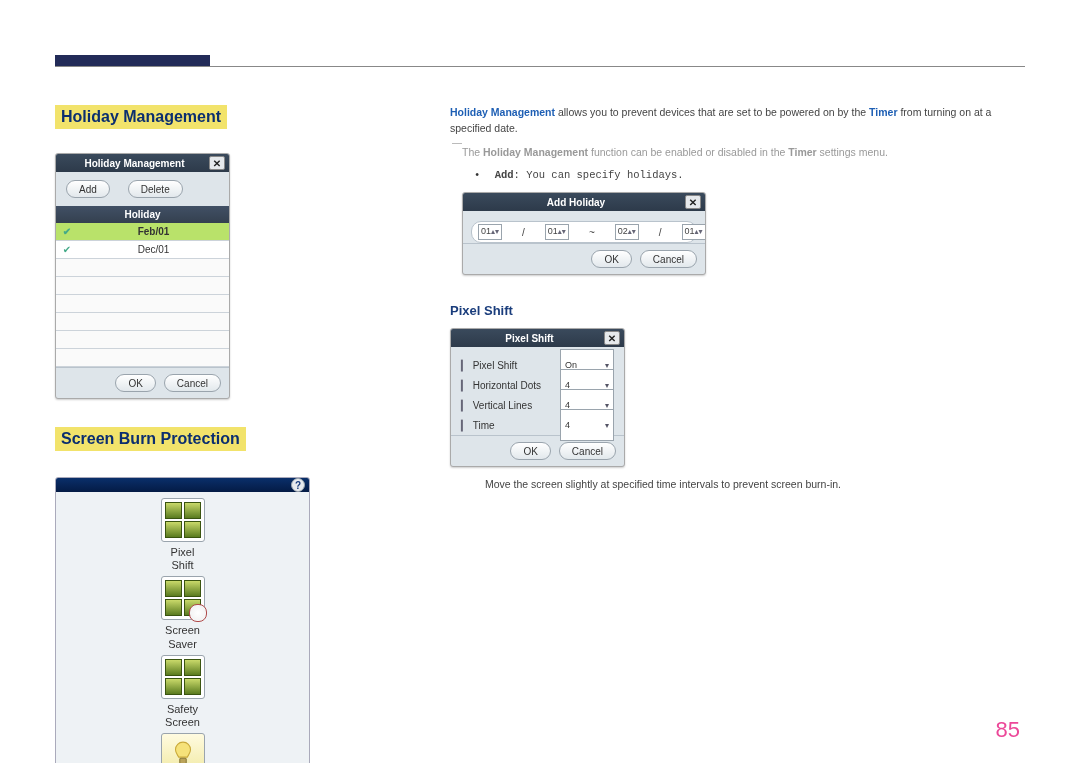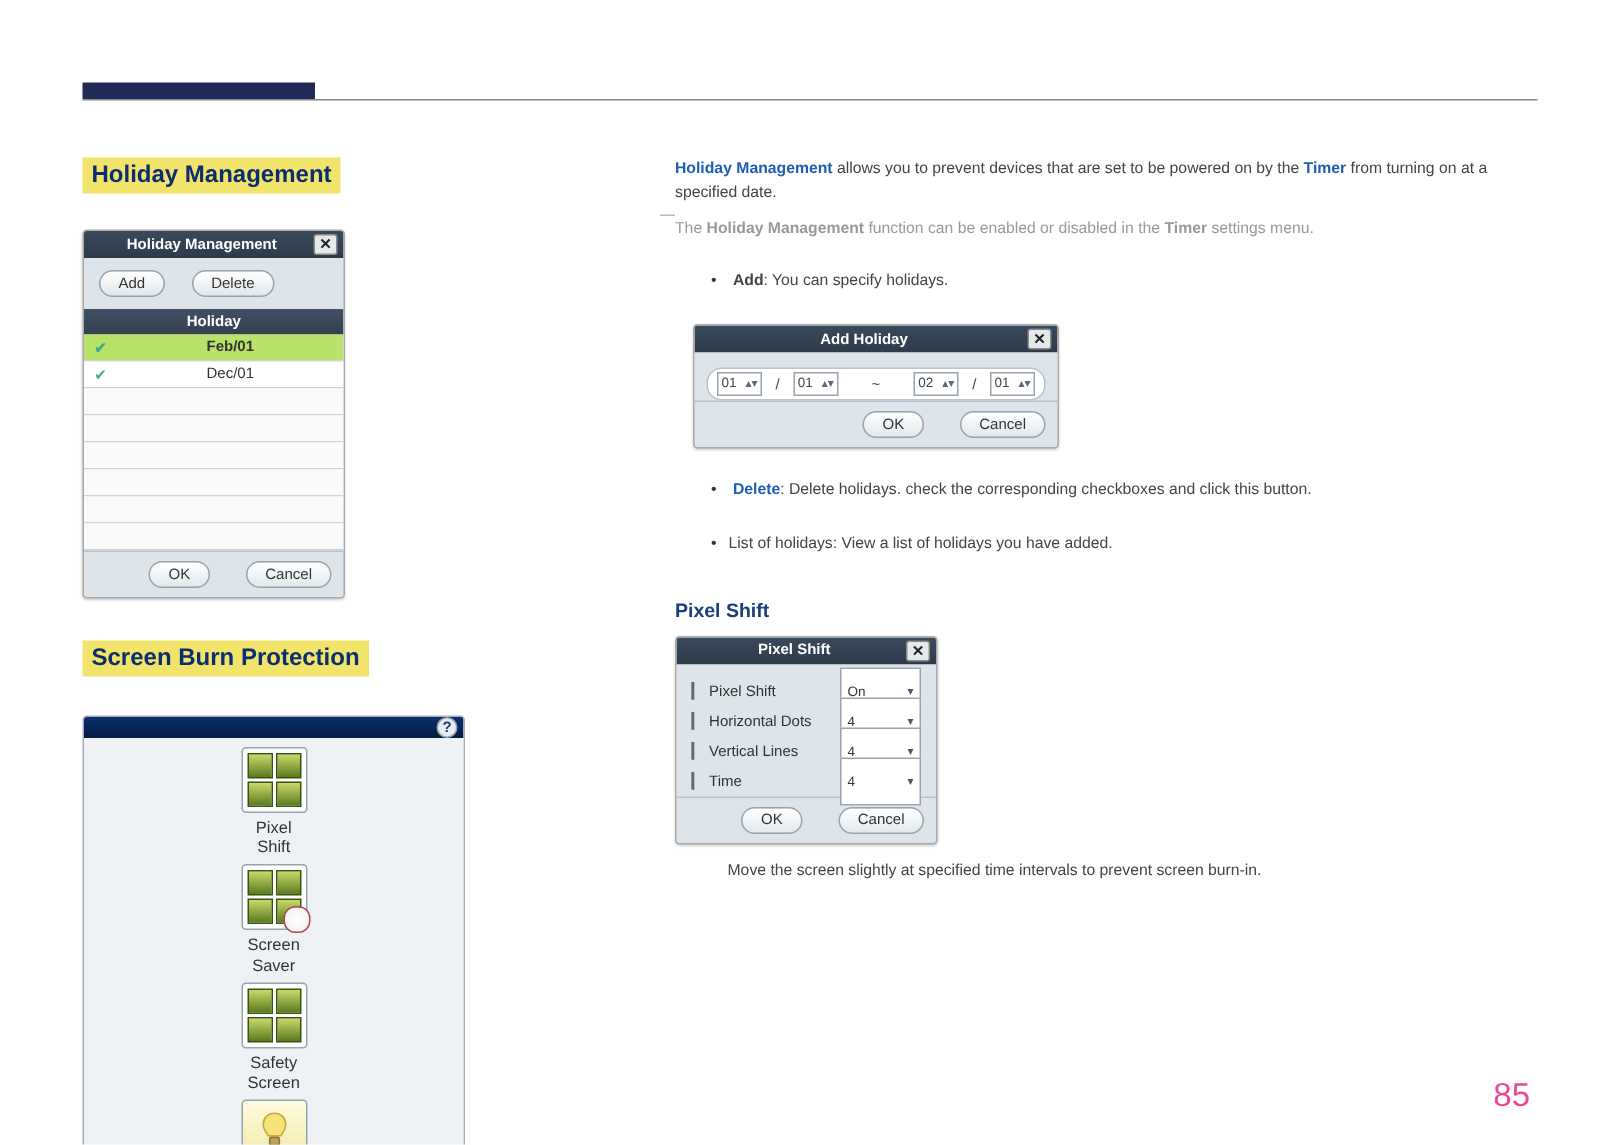--- a/index.html
+++ b/index.html
@@ -10,48 +10,48 @@
   .cols { display: flex; gap: 0; margin-top: 50px; }
   .left-col { width: 360px; }
   .right-col { flex: 1; padding-left: 35px; }
   .section-title { display: inline-block; background: #f2e36b; color: #0b2e6f; font-weight: bold; font-size: 16px; padding: 3px 6px; margin-bottom: 10px; }
   .sub-title { color: #1a3d7c; font-weight: bold; font-size: 13px; margin-bottom: 10px; }
   .accent-blue { color: #1e5fb4; font-weight: bold; }
   .fine-gray { color: #999; }
   .body-text { line-height: 1.5; font-size: 10.5px; color: #444; }
   .body-text ul { margin: 6px 0 6px 24px; list-style: none; }
   .body-text ul li::before { content: "•"; margin-right: 8px; color: #333; }
-  .body-text ul li { margin: 20px 0; }
+  .body-text ul li { margin: 8px 0; font-family: Liberation Mono, monospace; }
   .indent2 { margin-left: 36px; display: block; }
   .sect2 { margin-top: 28px; }
   .page-num { position: absolute; bottom: 20px; right: 60px; font-size: 22px; color: #ec4899; }
 
   
   .dialog { border: 1px solid #aaa; border-radius: 3px; background: #dee5ea; box-shadow: 0 1px 2px rgba(0,0,0,.2); font-size: 10px; overflow: hidden; }
   .dialog .titlebar { display: flex; align-items: center; background: linear-gradient(#3a4a5c,#2d3a4a); color: #fff; font-weight: bold; height: 18px; padding: 0 4px; }
   .dialog .titlebar .ttl { flex: 1; text-align: center; font-size: 10px; }
   .dialog .titlebar .closebtn { width: 16px; height: 14px; background: #e6e9ec; color: #222; border: 1px solid #888; border-radius: 2px; display: flex; align-items: center; justify-content: center; font-size: 10px; }
   .pillbtn { display: inline-flex; align-items: center; justify-content: center; height: 18px; padding: 0 12px; border: 1px solid #9aa4ad; border-radius: 9px; background: linear-gradient(#fff,#e2e8ec); font-size: 10px; color: #333; }
-  .dlg-footer { padding: 6px 8px; display: flex; gap: 24px; justify-content: flex-end; border-top: 1px solid #b9c3cc; }
+  .dlg-footer { padding: 6px 8px; display: flex; gap: 8px; justify-content: flex-end; border-top: 1px solid #b9c3cc; }
 
   
   .hm-dialog { width: 175px; }
   .hm-dialog .toolbar { padding: 8px 10px; display: flex; gap: 18px; }
   .hm-table { margin: 0; background: #fff; }
   .hm-th { background: linear-gradient(#415065,#34404f); color: #fff; text-align: center; font-weight: bold; padding: 3px 0; font-size: 10px; }
   .hm-row { display: flex; align-items: center; height: 18px; border-bottom: 1px solid #ccd3da; background: #fff; font-size: 10px; }
   .hm-row.sel { background: #b9e26a; font-weight: bold; }
   .hm-row.empty { background: #fafafa; }
   .hm-check { width: 22px; display: flex; justify-content: center; color: #4a8; }
   .hm-date { flex: 1; text-align: center; }
 
   
   .ah-dialog { width: 244px; }
   .ah-body { padding: 10px 8px 0 8px; background: #dee5ea; }
-  .ah-row { display: flex; align-items: center; gap: 9px; background: #fff; border: 1px solid #b9c3cc; height: 22px; padding: 0 6px; border-radius: 10px; }
+  .ah-row { display: flex; align-items: center; gap: 20px; background: #fff; border: 1px solid #b9c3cc; height: 22px; padding: 0 6px; border-radius: 10px; }
   .spin { width: 30px; height: 16px; border: 1px solid #9aa4ad; background: #fff; display: flex; align-items: center; padding: 0 2px; justify-content: space-between; font-size: 9px; }
   .spin .caret { font-size: 8px; color: #667; line-height: 1; }
 
   
   .sb-panel { width: 255px; border: 1px solid #aab; border-radius: 3px; overflow: hidden; font-size: 10px; }
   .sb-panel .sb-head { height: 14px; background: linear-gradient(#0a2f6a,#041b45); position: relative; }
   .sb-panel .sb-head .helpq { position: absolute; right: 4px; top: 0; width: 14px; height: 14px; background: #e7eaee; border-radius: 7px; border: 1px solid #9aa4ad; display: flex; align-items: center; justify-content: center; color: #1a3d7c; font-weight: bold; font-size: 10px; }
   .sb-body { background: #eef2f5; display: flex; padding: 6px 6px 8px 6px; gap: 4px; flex-direction: column; }
   .tool-ic { flex: 1; text-align: center; }
   .tool-ic .icbox { width: 44px; height: 44px; margin: 0 auto 4px auto; border: 1px solid #9aa4ad; border-radius: 3px; background: #fff; display: grid; grid-template-columns: 1fr 1fr; grid-template-rows: 1fr 1fr; gap: 2px; padding: 3px; }
@@ -166,21 +166,21 @@
           </div>
         </div>
       </div>
     </div>
 
     <div class="right-col">
       <div class="body-text">
         <p>
           <span class="accent-blue">Holiday Management</span><span> allows you to prevent devices that are set to be powered on by the </span><span class="accent-blue">Timer</span><span> from turning on at a specified date.</span>
         </p>
-        <p class="fine-gray" style="margin-top:8px; margin-left:0; position:relative;">
+        <p class="fine-gray" style="margin-top:8px; margin-left:12px; position:relative;">
           <span style="position:absolute; left:-10px; top:-2px; width:10px; border-top:1px solid #bbb;"></span>
           <span>The </span><b>Holiday Management</b><span> function can be enabled or disabled in the </span><b>Timer</b><span> settings menu.</span>
         </p>
         <ul>
           <li>
             <b>Add</b><span>: You can specify holidays.</span>
           </li>
         </ul>
 
         <div style="margin:8px 0 8px 12px;">
@@ -212,26 +212,20 @@
                   </span>
               </div>
             </div>
             <div class="dlg-footer">
               <span class="pillbtn">OK</span>
               <span class="pillbtn">Cancel</span>
             </div>
           </div>
         </div>
 
-        <ul>
-          <li>
-            <span class="accent-blue">Delete</span><span>: Delete holidays. check the corresponding checkboxes and click this button.</span>
-          </li>
-          <li>List of holidays: View a list of holidays you have added.</li>
-        </ul>
       </div>
 
       <div class="sect2" style="">
         <div class="sub-title">Pixel Shift</div>
 
         <div>
           <div class="dialog ps-dialog">
             <div class="titlebar">
               <span class="ttl">Pixel Shift</span>
               <span class="closebtn">✕</span>

